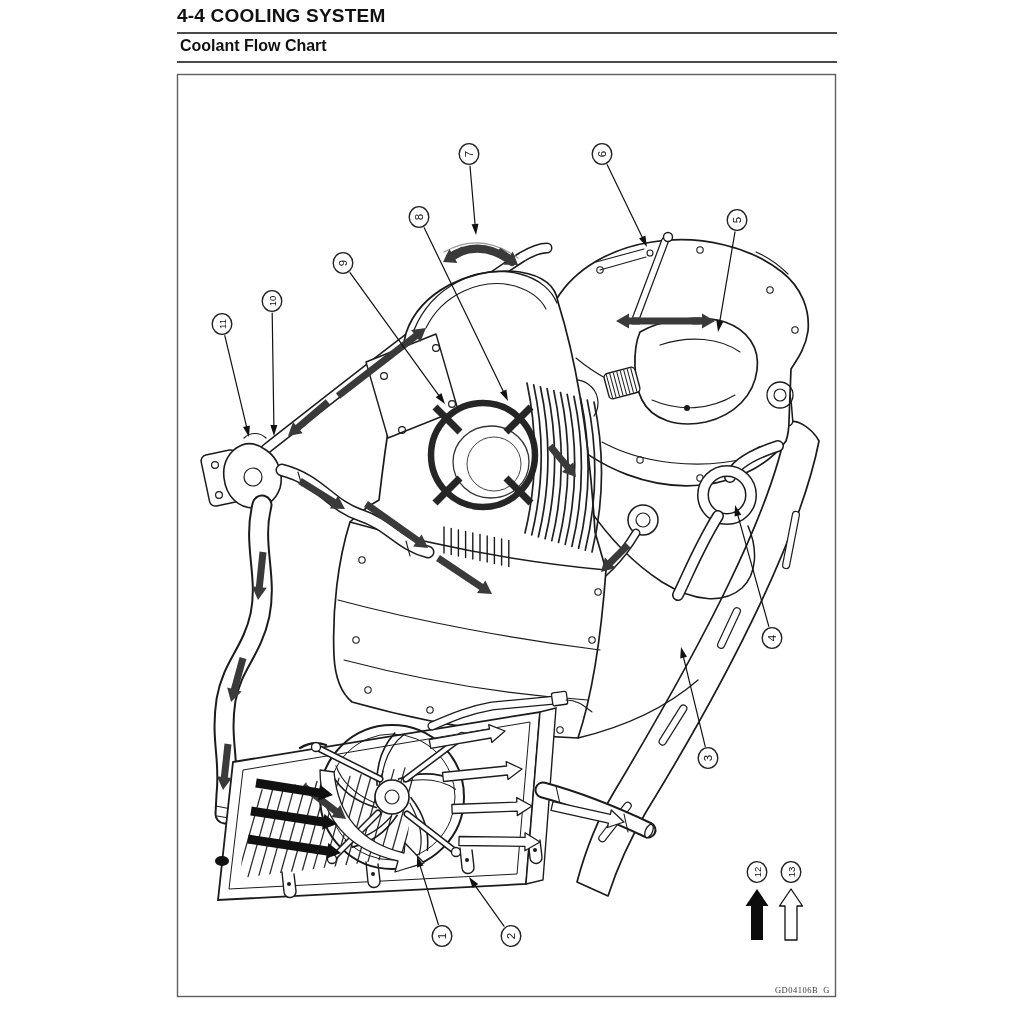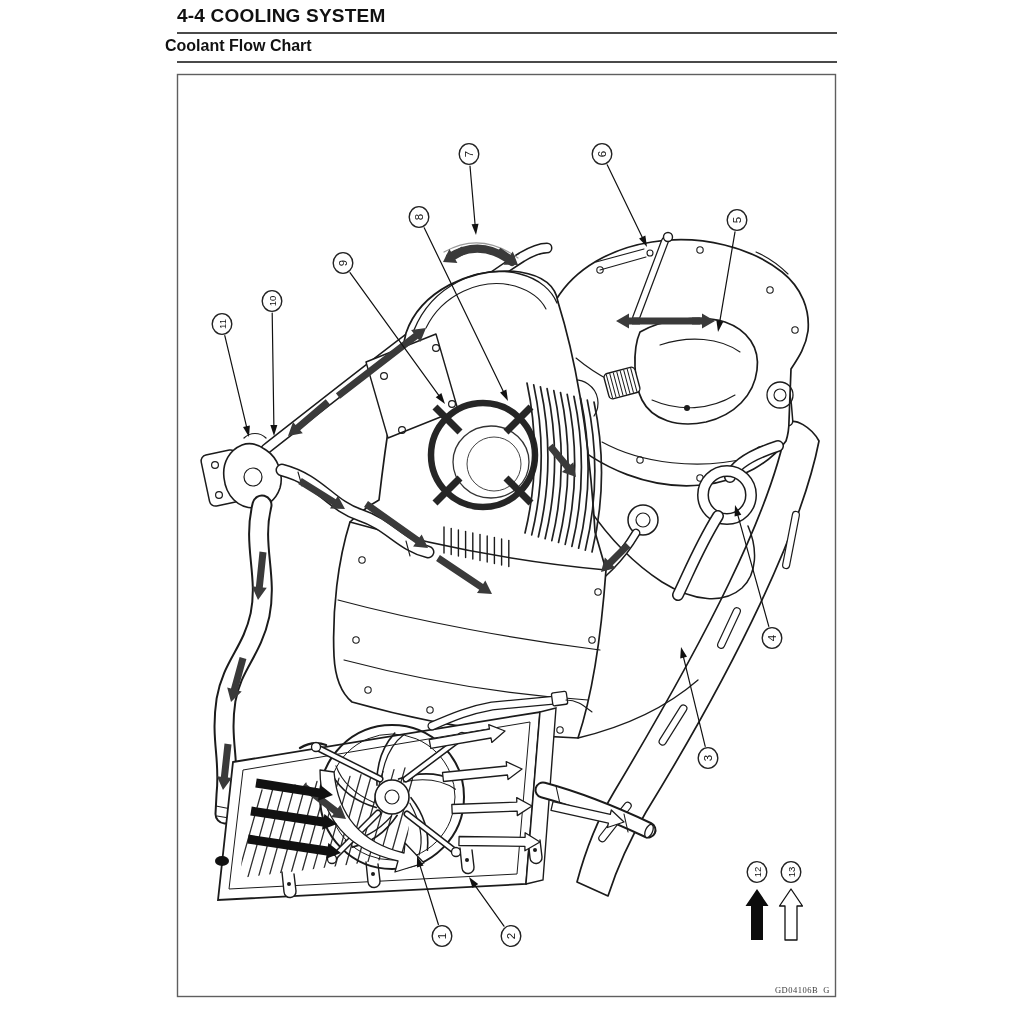--- a/index.html
+++ b/index.html
@@ -8,21 +8,21 @@
     font-family:"Liberation Sans", sans-serif;color:#111;
   }
   .section-title{
     position:absolute;left:177px;top:5px;font-size:19px;font-weight:700;
     letter-spacing:.2px;white-space:pre;text-align:center;
   }
   .rule{position:absolute;left:177px;width:660px;height:2px;background:#4a4a4a;}
   .rule1{top:32px;}
   .rule2{top:61px;}
   .figure-title{
-    position:absolute;left:165px;top:37px;font-size:16px;font-weight:700;white-space:pre;
+    position:absolute;left:180px;top:37px;font-size:16px;font-weight:700;white-space:pre;
   }
   .figure-code{
     position:absolute;left:640px;top:985px;width:190px;text-align:right;
     font-family:Liberation Serif, serif;font-size:8.5px;color:#3c3c3c;
     letter-spacing:.5px;white-space:pre;
   }
   svg{position:absolute;left:0;top:0;}
 </style>
 </head>
 <body>

